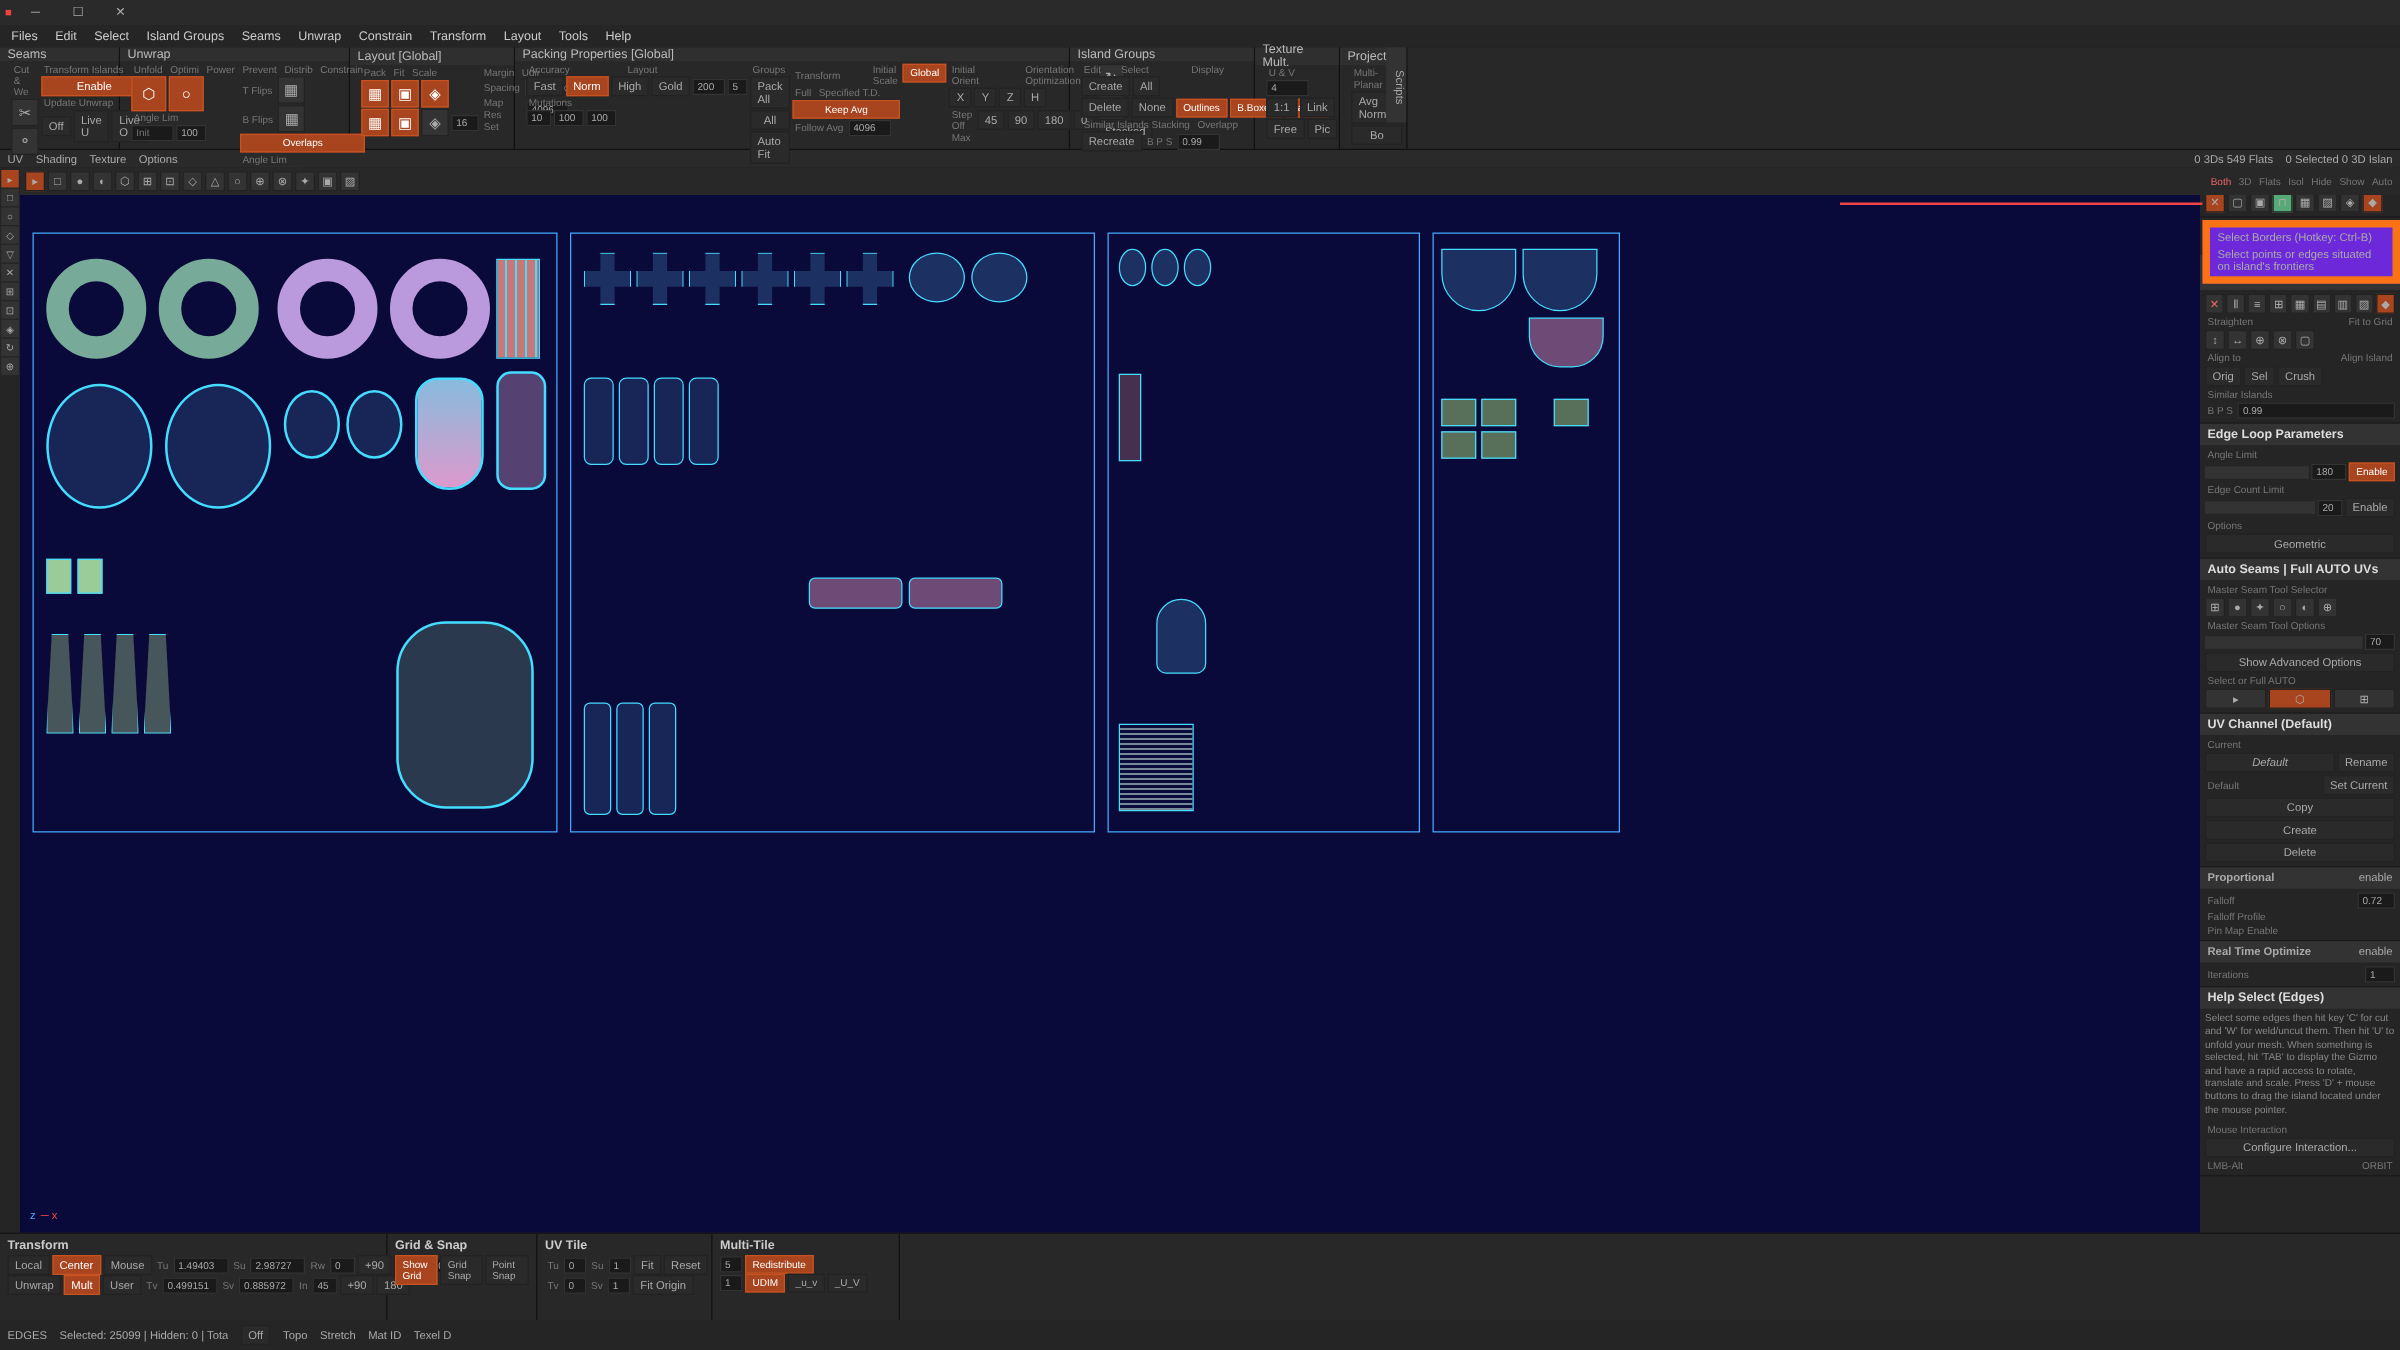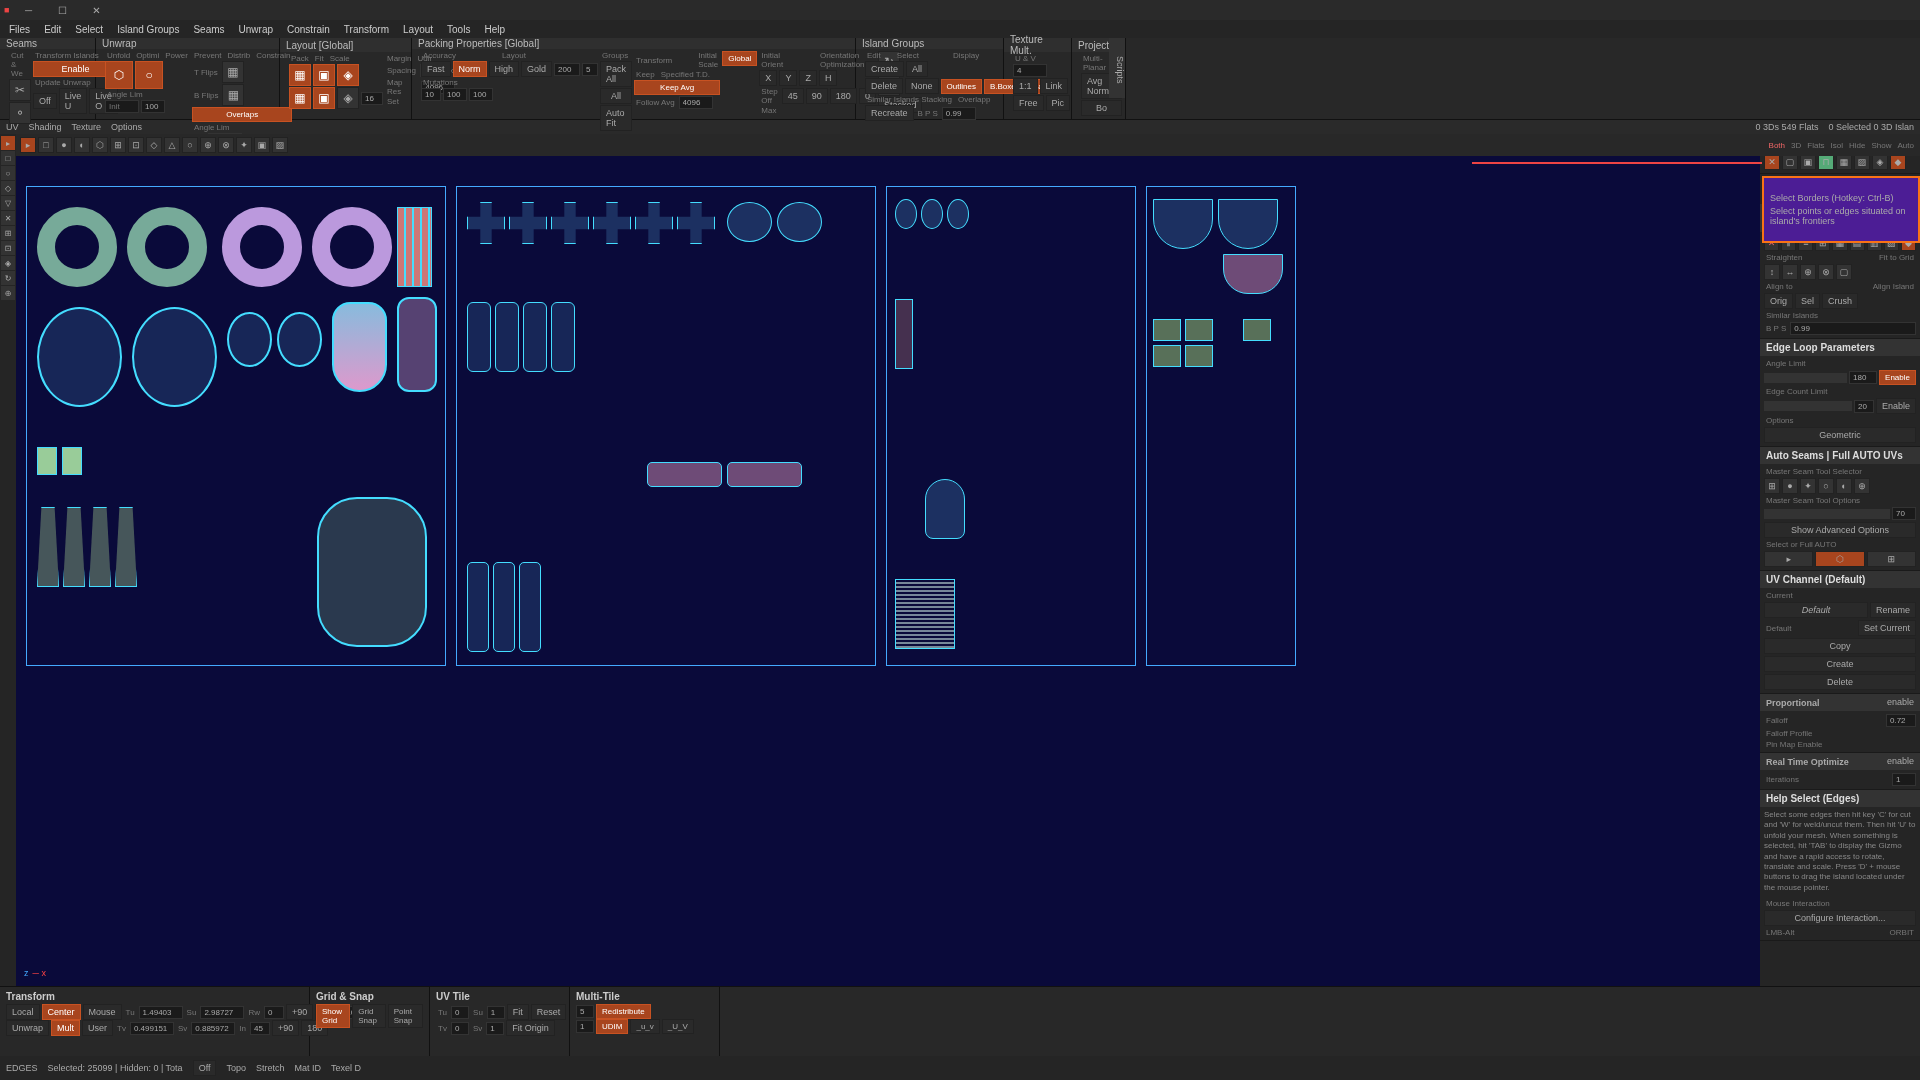--- a/index.html
+++ b/index.html
@@ -37,21 +37,21 @@
 .axis{position:absolute;bottom:8px;left:8px;font-size:11px}
 .axis .z{color:#4af}
 .axis .x{color:#f44;margin-left:4px}
 .rightpanel{width:160px;background:#252525;display:flex;flex-direction:column;overflow-y:auto;font-size:9px}
 .rightpanel::-webkit-scrollbar{width:8px}
 .rightpanel::-webkit-scrollbar-thumb{background:#444}
 .panel-section{border-bottom:1px solid #1a1a1a}
 .panel-header{background:#333;padding:3px 6px;font-weight:bold;color:#ddd;font-size:10px}
 .panel-body{padding:3px 4px;display:flex;flex-direction:column;gap:2px}
 .prow{display:flex;align-items:center;gap:2px}
-.tooltip{position:absolute;background:#4c1d95;color:#222;padding:15px 6px;font-size:10px;border:2px solid #f97316;z-index:100}
+.tooltip{position:absolute;background:#6d28d9;color:#222;padding:3px 6px;font-size:10px;border:6px solid #f97316;z-index:100}
 .bottompanel{height:70px;background:#282828;display:flex;border-top:1px solid #111}
 .bp-section{border-right:1px solid #111;padding:2px 6px;display:flex;flex-direction:column}
 .bp-header{font-weight:bold;font-size:10px;color:#ccc;padding:2px 0}
 .statusbar{height:24px;background:#252525;display:flex;align-items:center;padding:0 6px;font-size:9px;color:#888;gap:10px}
 .scripts-tab{position:absolute;right:0;top:0;width:16px;height:60px;background:#333;writing-mode:vertical-rl;text-align:center;font-size:9px;padding-top:4px}
 .shape{position:absolute}
 .donut{border-radius:50%;border:18px solid;background:transparent}
 .oval{border-radius:50%}
 .grp{position:absolute}
 </style>
@@ -225,21 +225,21 @@
         <div class="btn dark">Pack All</div>
         <div class="btn dark">All</div>
         <div class="btn dark">Auto Fit</div>
       </div>
       <div class="rcol">
         <div class="rrow">
             <span class="lbl">Transform</span>
             <span class="lbl" style="margin-left:20px">Initial Scale</span>
           </div>
         <div class="rrow">
-            <span class="lbl">Keep</span>
+            <span class="lbl">Full</span>
             <span class="lbl">Specified T.D.</span>
           </div>
         <div class="btn orange" style="font-size:8px">Keep Avg</div>
         <div class="rrow">
             <span class="lbl">Follow Avg</span>
             <input class="inp" value="4096" style="">
           </div>
       </div>
       <div class="rcol">
         <div class="btn orange" style="font-size:8px">Global</div>

